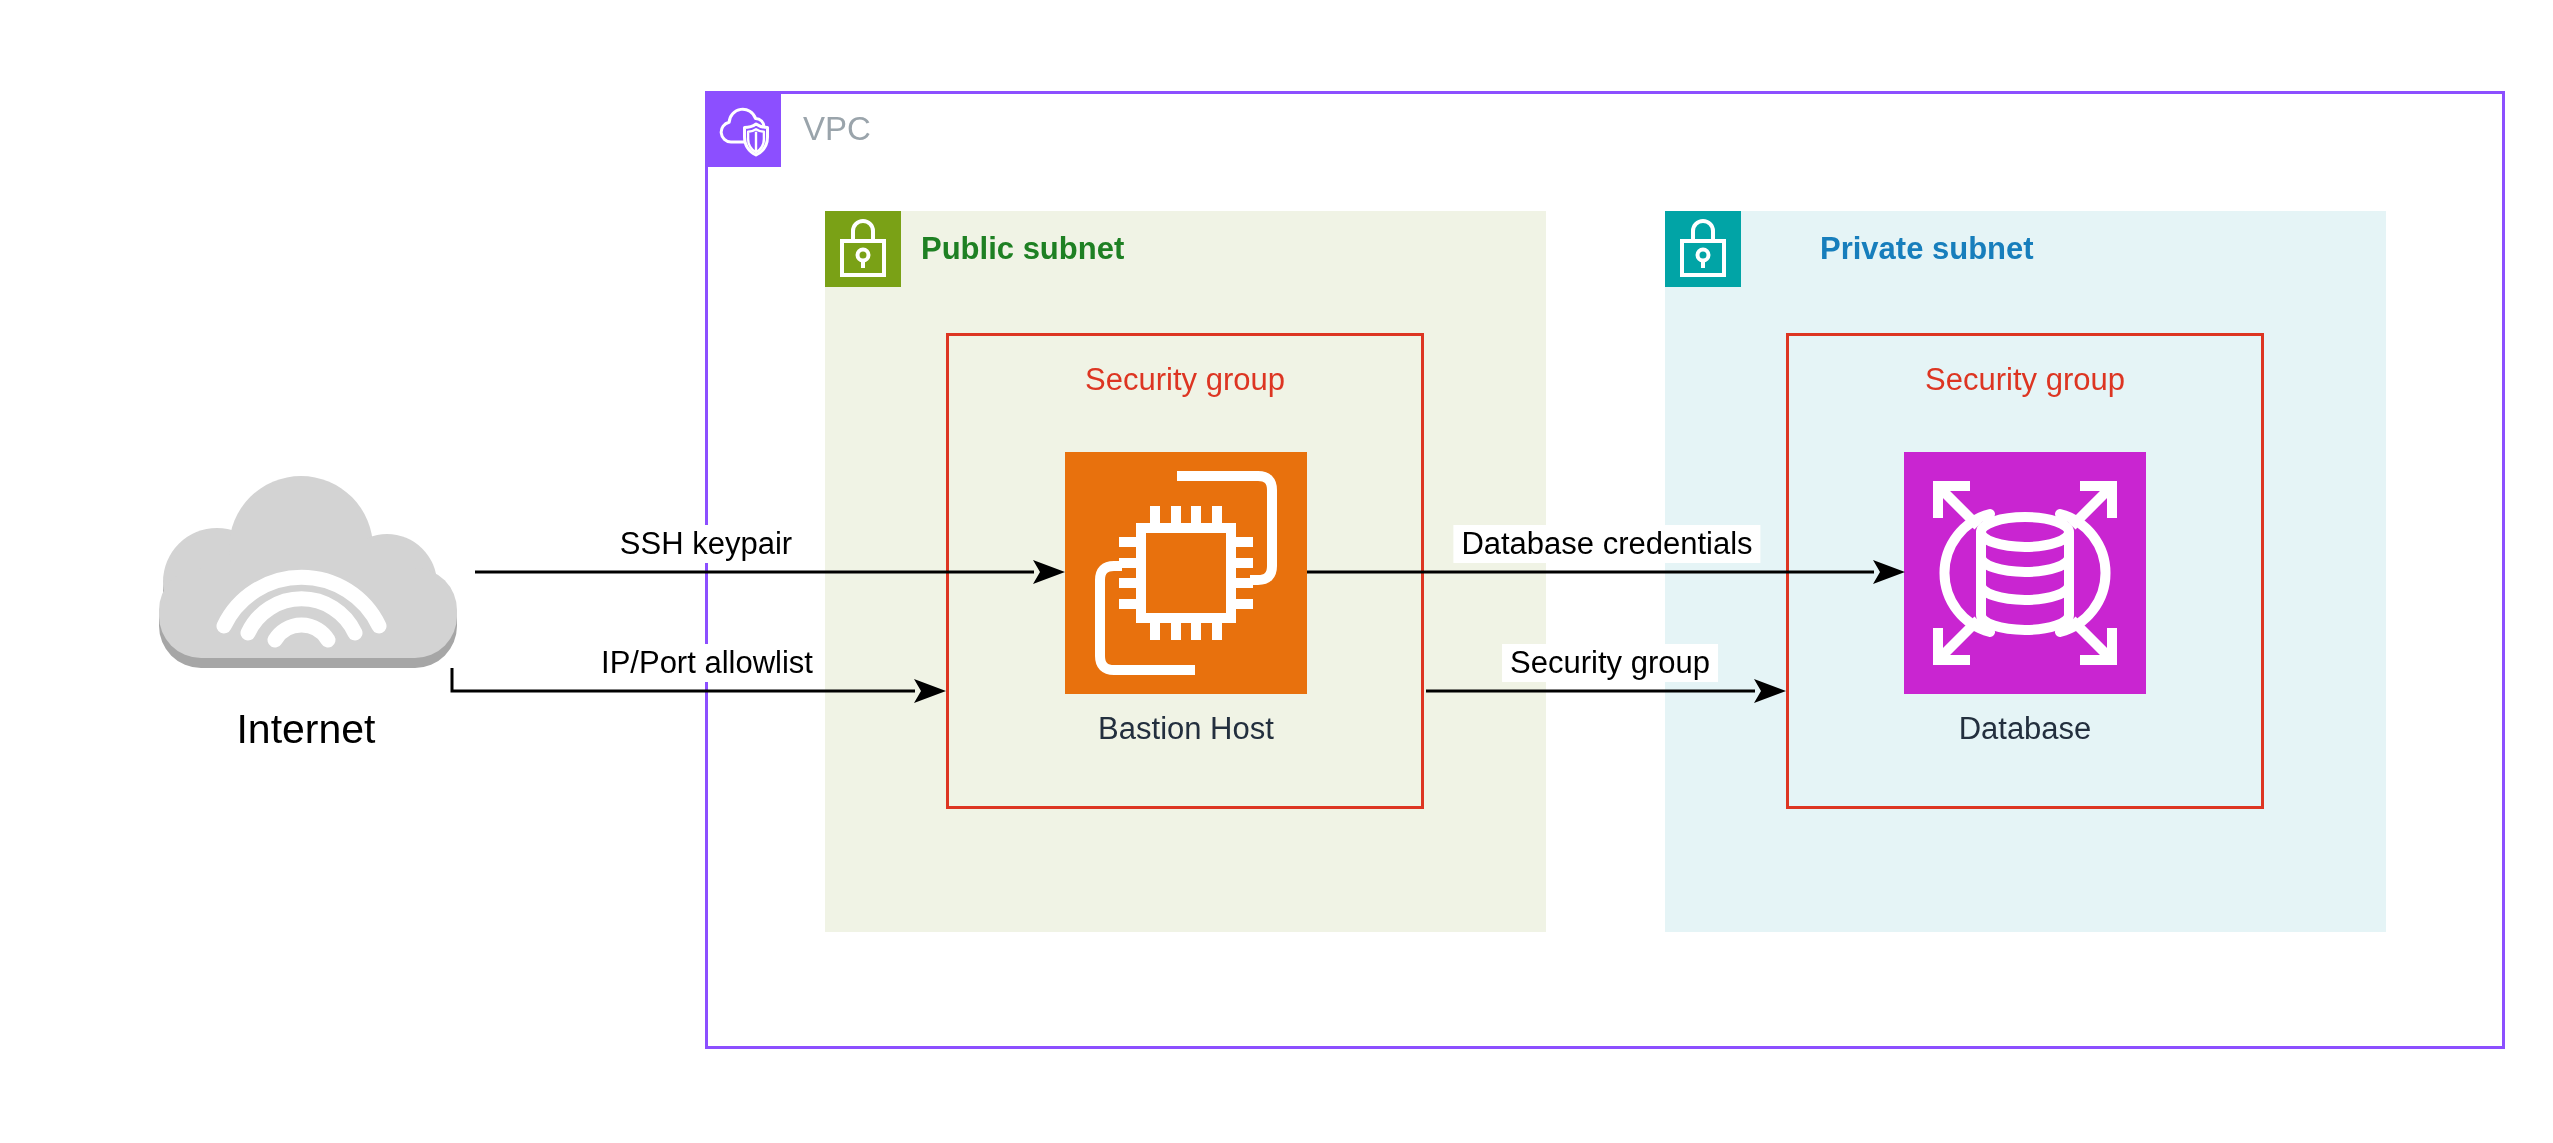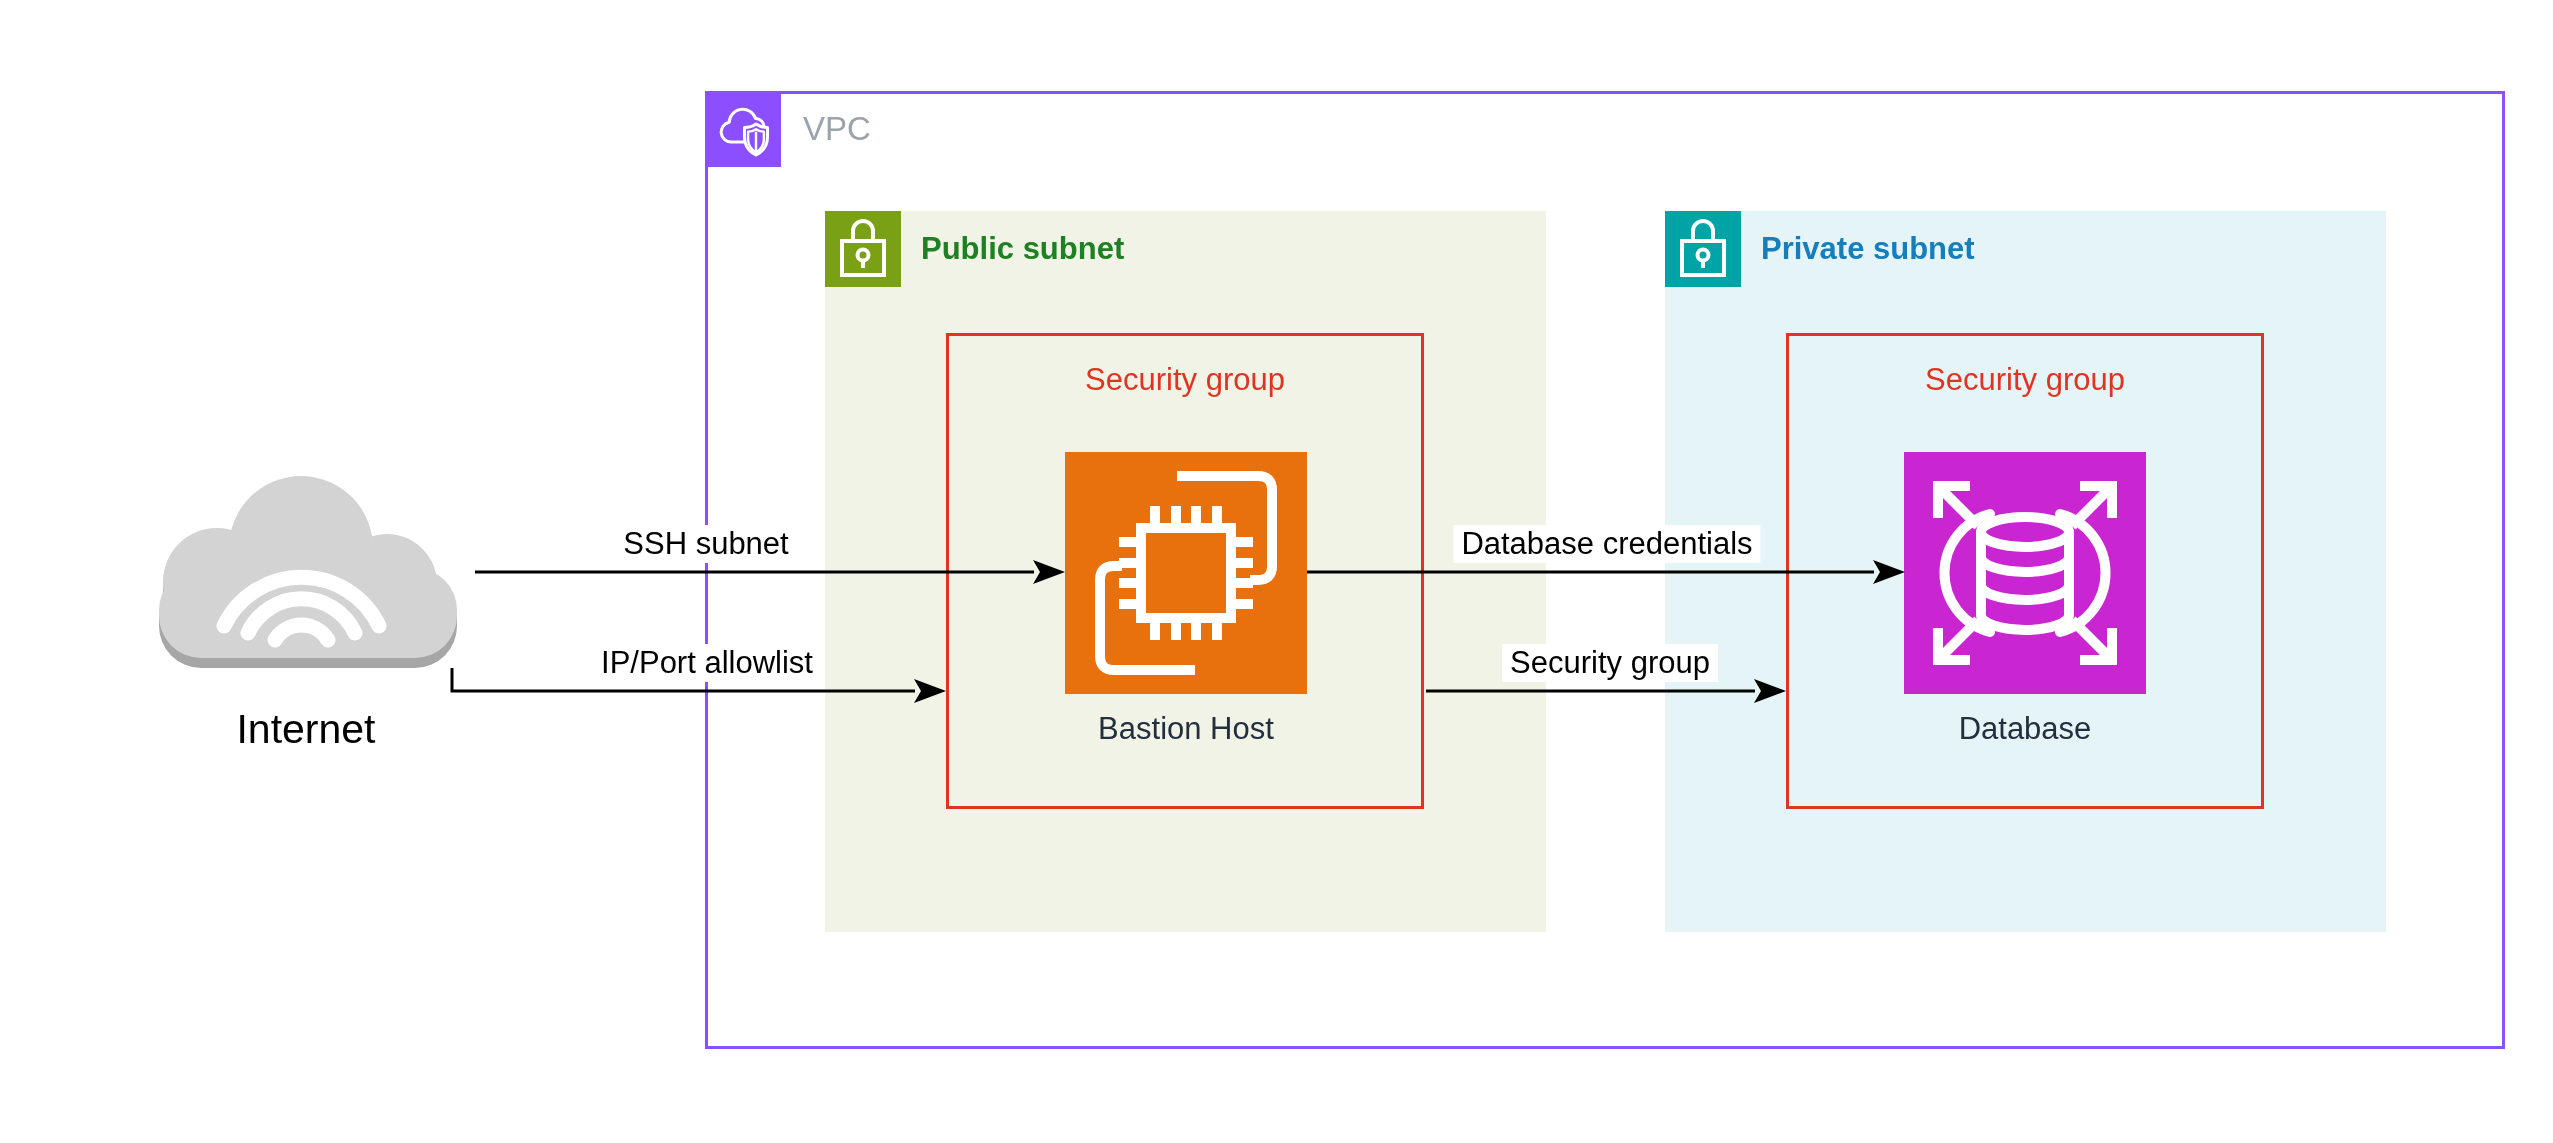--- a/index.html
+++ b/index.html
@@ -15,21 +15,21 @@
 
   
   .subnet{width:721px;height:721px;top:211px;}
   #public-subnet{left:781px;background:var(--public-subnet-fill,#F0F3E5);}
   #private-subnet{left:1621px;background:var(--private-subnet-fill,#E5F4F6);}
   .subnet-icon{width:76px;height:76px;top:211px;}
   #public-subnet-icon{left:781px;background:var(--public-subnet-icon-bg,#7AA116);}
   #private-subnet-icon{left:1621px;background:var(--private-subnet-icon-bg,#01A4A6);}
   .subnet-label{top:227px;height:44px;line-height:44px;font-size:31px;font-weight:bold;}
   #public-subnet-label{left:877px;color:var(--public-subnet-label-color,#1E8023);}
-  #private-subnet-label{left:1717px;color:var(--private-subnet-label-color,#177EBC);}
+  #private-subnet-label{left:1776px;color:var(--private-subnet-label-color,#177EBC);}
 
   
   .sg-box{top:333px;width:478px;height:476px;border:3px solid var(--security-group-color,#DD3522);box-sizing:border-box;}
   #public-sg{left:902px;}
   #private-sg{left:1742px;}
   .sg-label{width:100%;margin-top:26px;text-align:center;font-size:31px;color:var(--security-group-color,#DD3522);}
 
   
   .node-icon{top:452px;width:242px;height:242px;}
   #bastion-icon{left:1021px;background:var(--bastion-icon-bg,#E8710D);}
@@ -176,18 +176,18 @@
     <g>
       <path class="shaft" d="M1263,572 H1830"></path>
       <polygon class="dart" points="1861,572 1829,560 1836,572 1829,584"></polygon>
     </g>
     <g>
       <path class="shaft" d="M1382,691 H1711"></path>
       <polygon class="dart" points="1742,691 1710,679 1717,691 1710,703"></polygon>
     </g>
   </svg>
 
-  <div id="edge-label-0" class="abs edge-label">SSH subnet</div>
+  <div id="edge-label-0" class="abs edge-label">SSH keypair</div>
   <div id="edge-label-1" class="abs edge-label">IP/Port allowlist</div>
   <div id="edge-label-2" class="abs edge-label">Database credentials</div>
   <div id="edge-label-3" class="abs edge-label">Security group</div>
 
 </div>
 
 </body></html>

